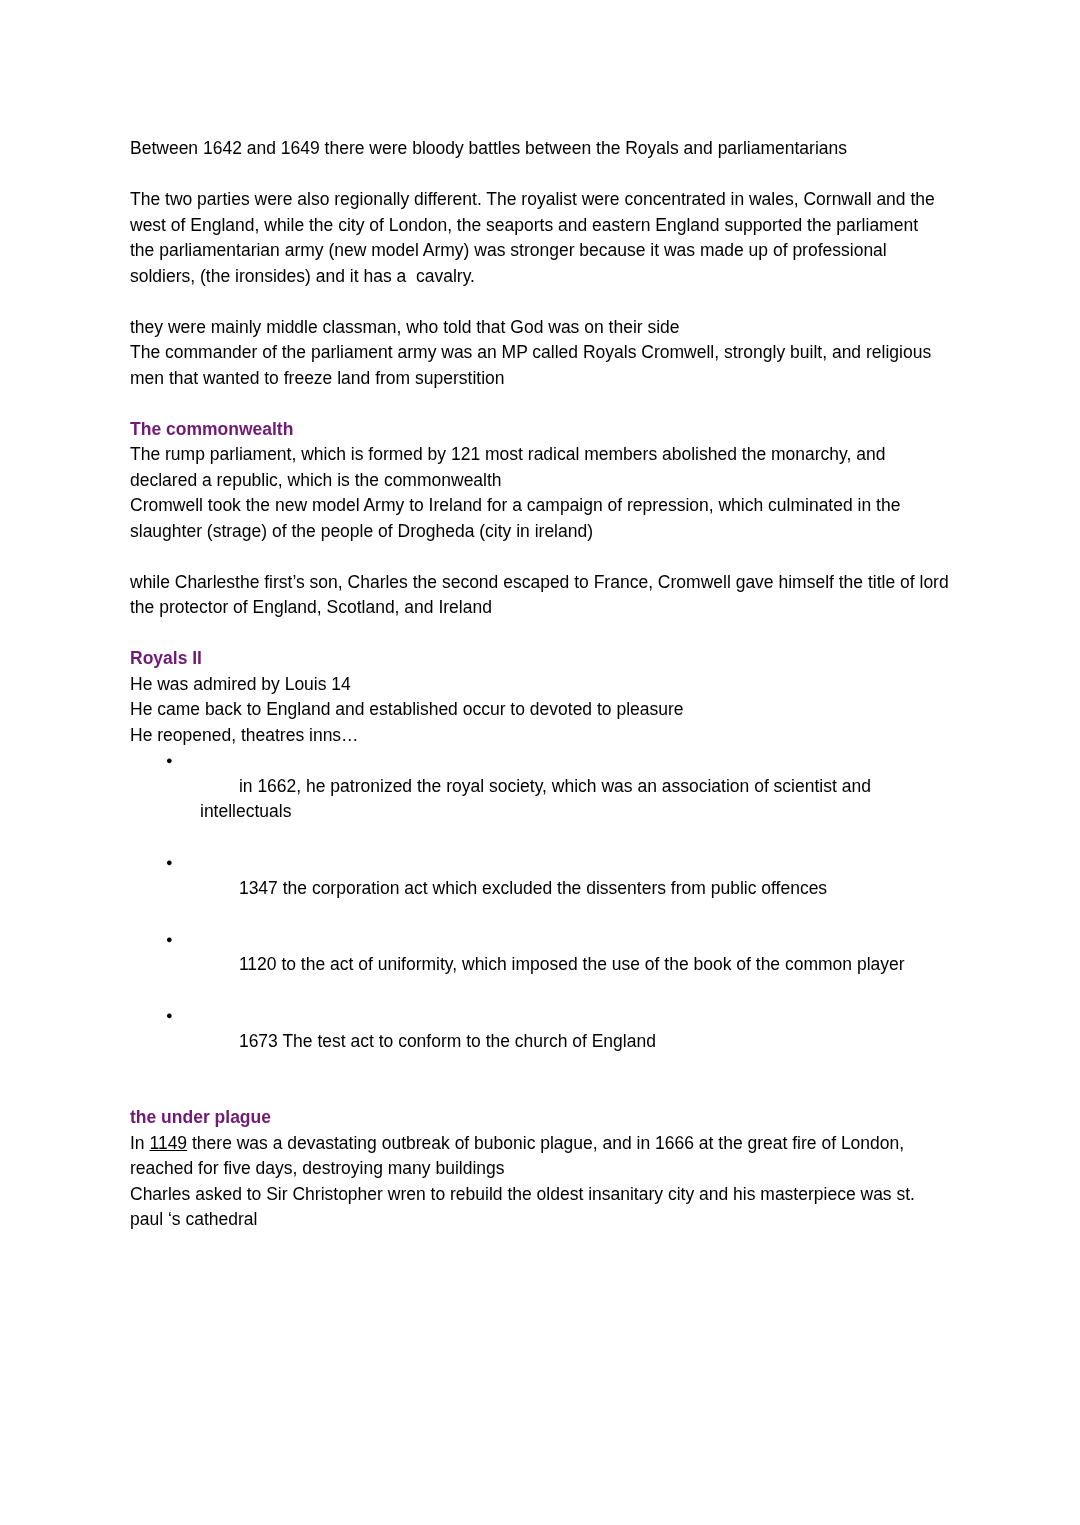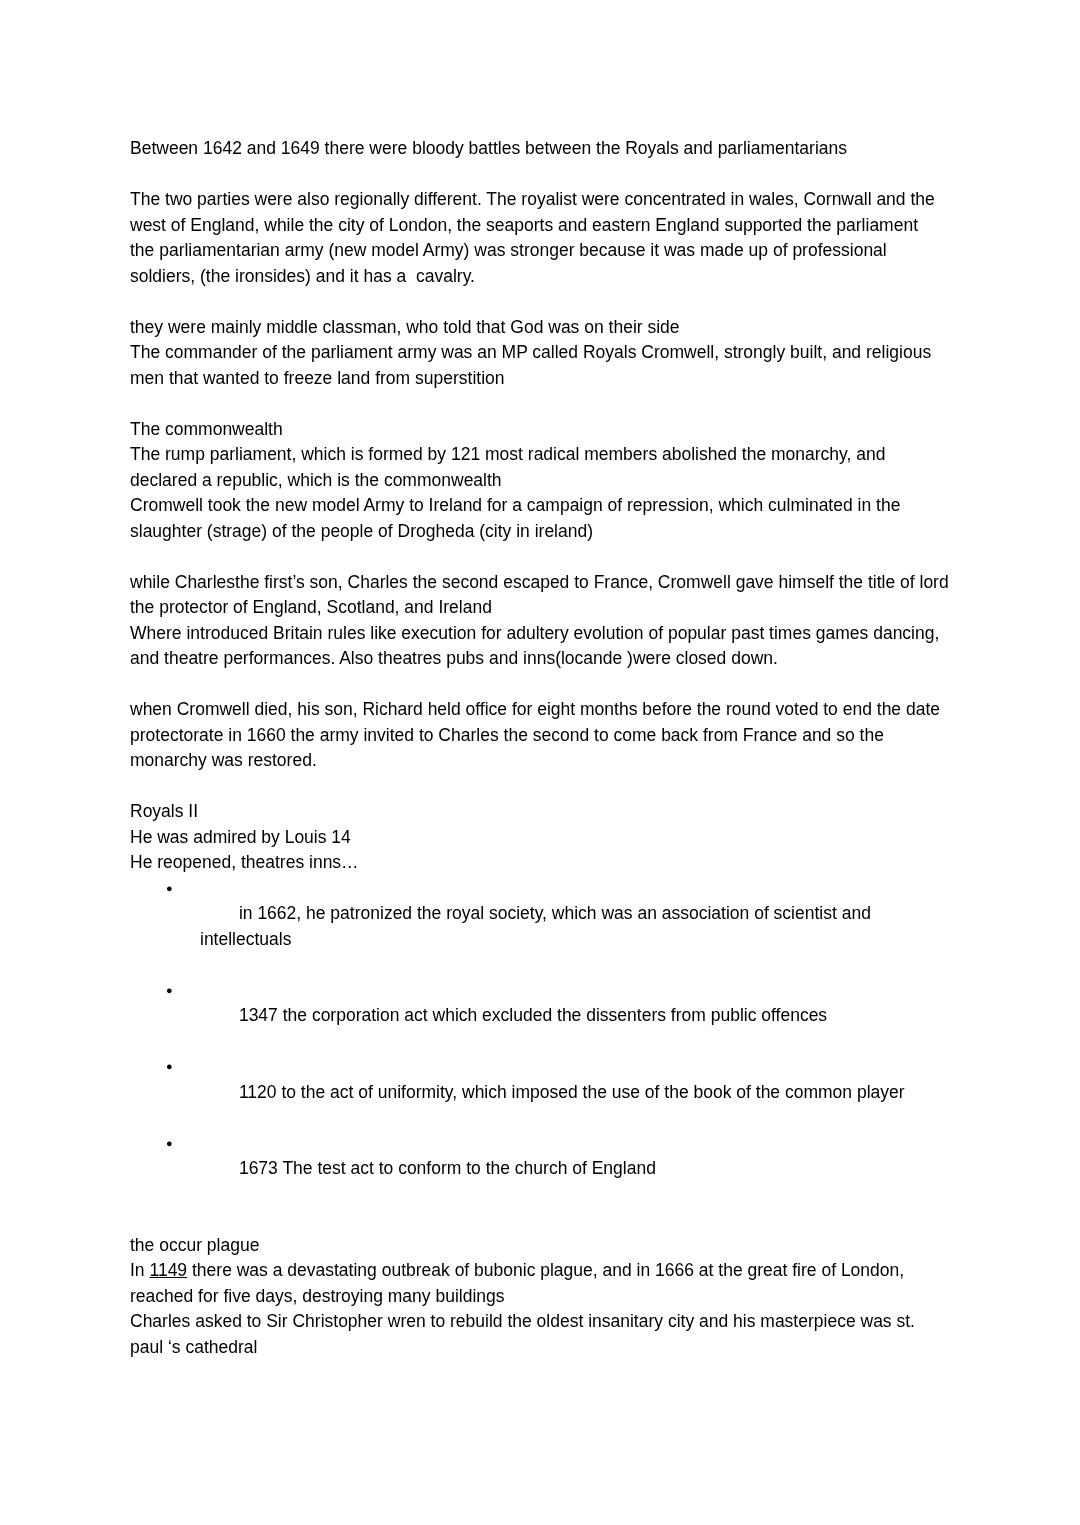--- a/index.html
+++ b/index.html
@@ -18,22 +18,22 @@
     font-size: 17.5px;
     line-height: 25.5px;
   }
   .block {
     margin: 0 0 25.5px 0;
   }
   .line {
     white-space: pre-wrap;
   }
   .heading {
-    font-weight: normal;
-    color: #000000;
+    font-weight: bold;
+    color: #701a75;
   }
   .underline {
     text-decoration: underline;
   }
   ul.bullets {
     margin: 0;
     padding: 0;
     list-style: none;
   }
   .bullet-item {
@@ -69,46 +69,43 @@
   </div>
 
   <div class="block">
     <div class="line heading">The commonwealth</div>
     <div class="line">The rump parliament, which is formed by 121 most radical members abolished the monarchy, and declared a republic, which is the commonwealth</div>
     <div class="line">Cromwell took the new model Army to Ireland for a campaign of repression, which culminated in the slaughter (strage) of the people of Drogheda (city in ireland)</div>
   </div>
 
   <div class="block">
     <div class="line">while Charlesthe first’s son, Charles the second escaped to France, Cromwell gave himself the title of lord the protector of England, Scotland, and Ireland</div>
-    <div class="line">Where introduced Britain rules like execution for adultery evolution of popular past times games dancing, and theatre performances. Also theatres pubs and inns(locande )were closed down.</div>
   </div>
 
-  <div class="block">
-    <div class="line">when Cromwell died, his son, Richard held office for eight months before the round voted to end the date protectorate in 1660 the army invited to Charles the second to come back from France and so the monarchy was restored.</div>
-  </div>
 
   <div class="block">
     <div class="line heading">Royals II</div>
     <div class="line">He was admired by Louis 14</div>
+    <div class="line">He came back to England and established occur to devoted to pleasure</div>
     <div class="line">He reopened, theatres inns…</div>
     <ul class="bullets">
       <li class="bullet-item">
         <span class="bullet-marker">●</span><span>in 1662, he patronized the royal society, which was an association of scientist and intellectuals</span>
       </li>
       <li class="bullet-item">
         <span class="bullet-marker">●</span><span>1347 the corporation act which excluded the dissenters from public offences</span>
       </li>
       <li class="bullet-item">
         <span class="bullet-marker">●</span><span>1120 to the act of uniformity, which imposed the use of the book of the common player</span>
       </li>
       <li class="bullet-item">
         <span class="bullet-marker">●</span><span>1673 The test act to conform to the church of England</span>
       </li>
     </ul>
   </div>
 
   <div class="block">
-    <div class="line heading">the occur plague</div>
+    <div class="line heading">the under plague</div>
     <div class="line"><span>In </span><span class="underline">1149</span><span> there was a devastating outbreak of bubonic plague, and in 1666 at the great fire of London, reached for five days, destroying many buildings</span></div>
     <div class="line">Charles asked to Sir Christopher wren to rebuild the oldest insanitary city and his masterpiece was st. paul ‘s cathedral</div>
   </div>
 
 </div>
 
 </body></html>

